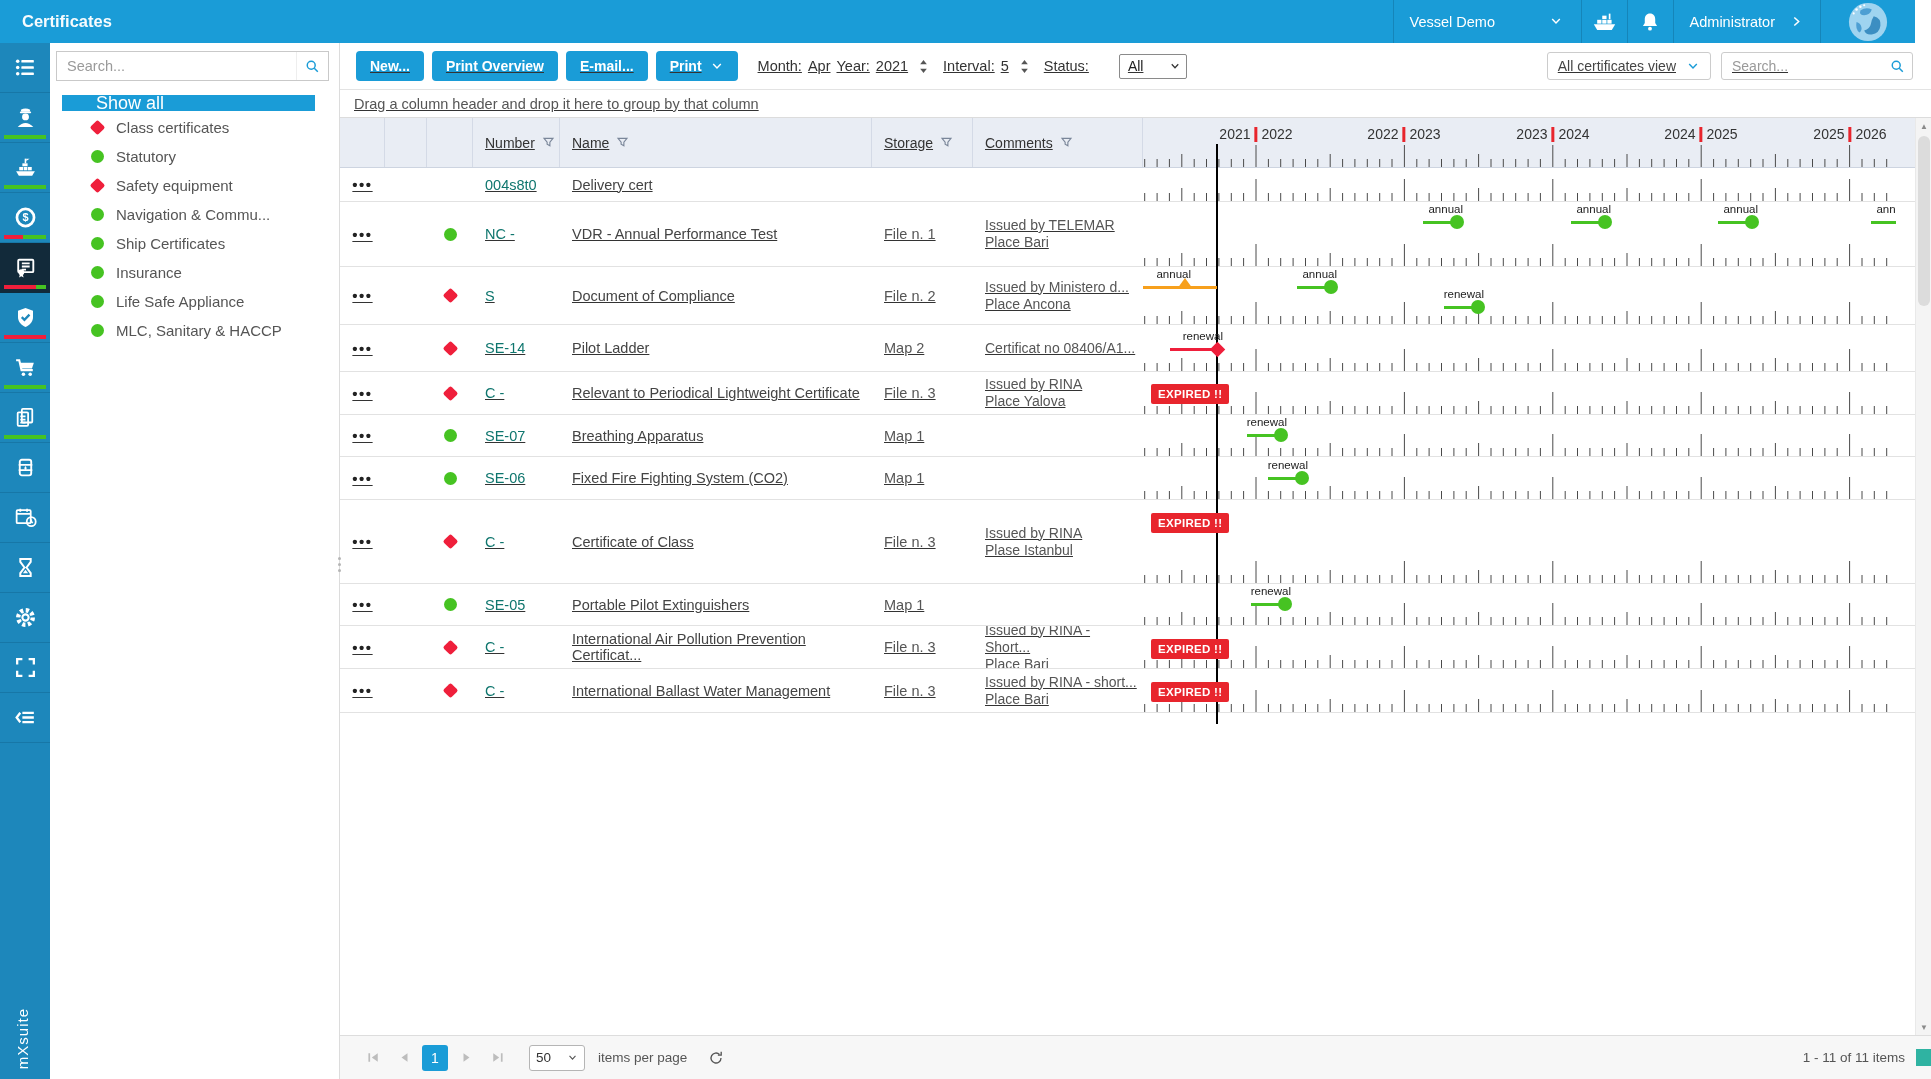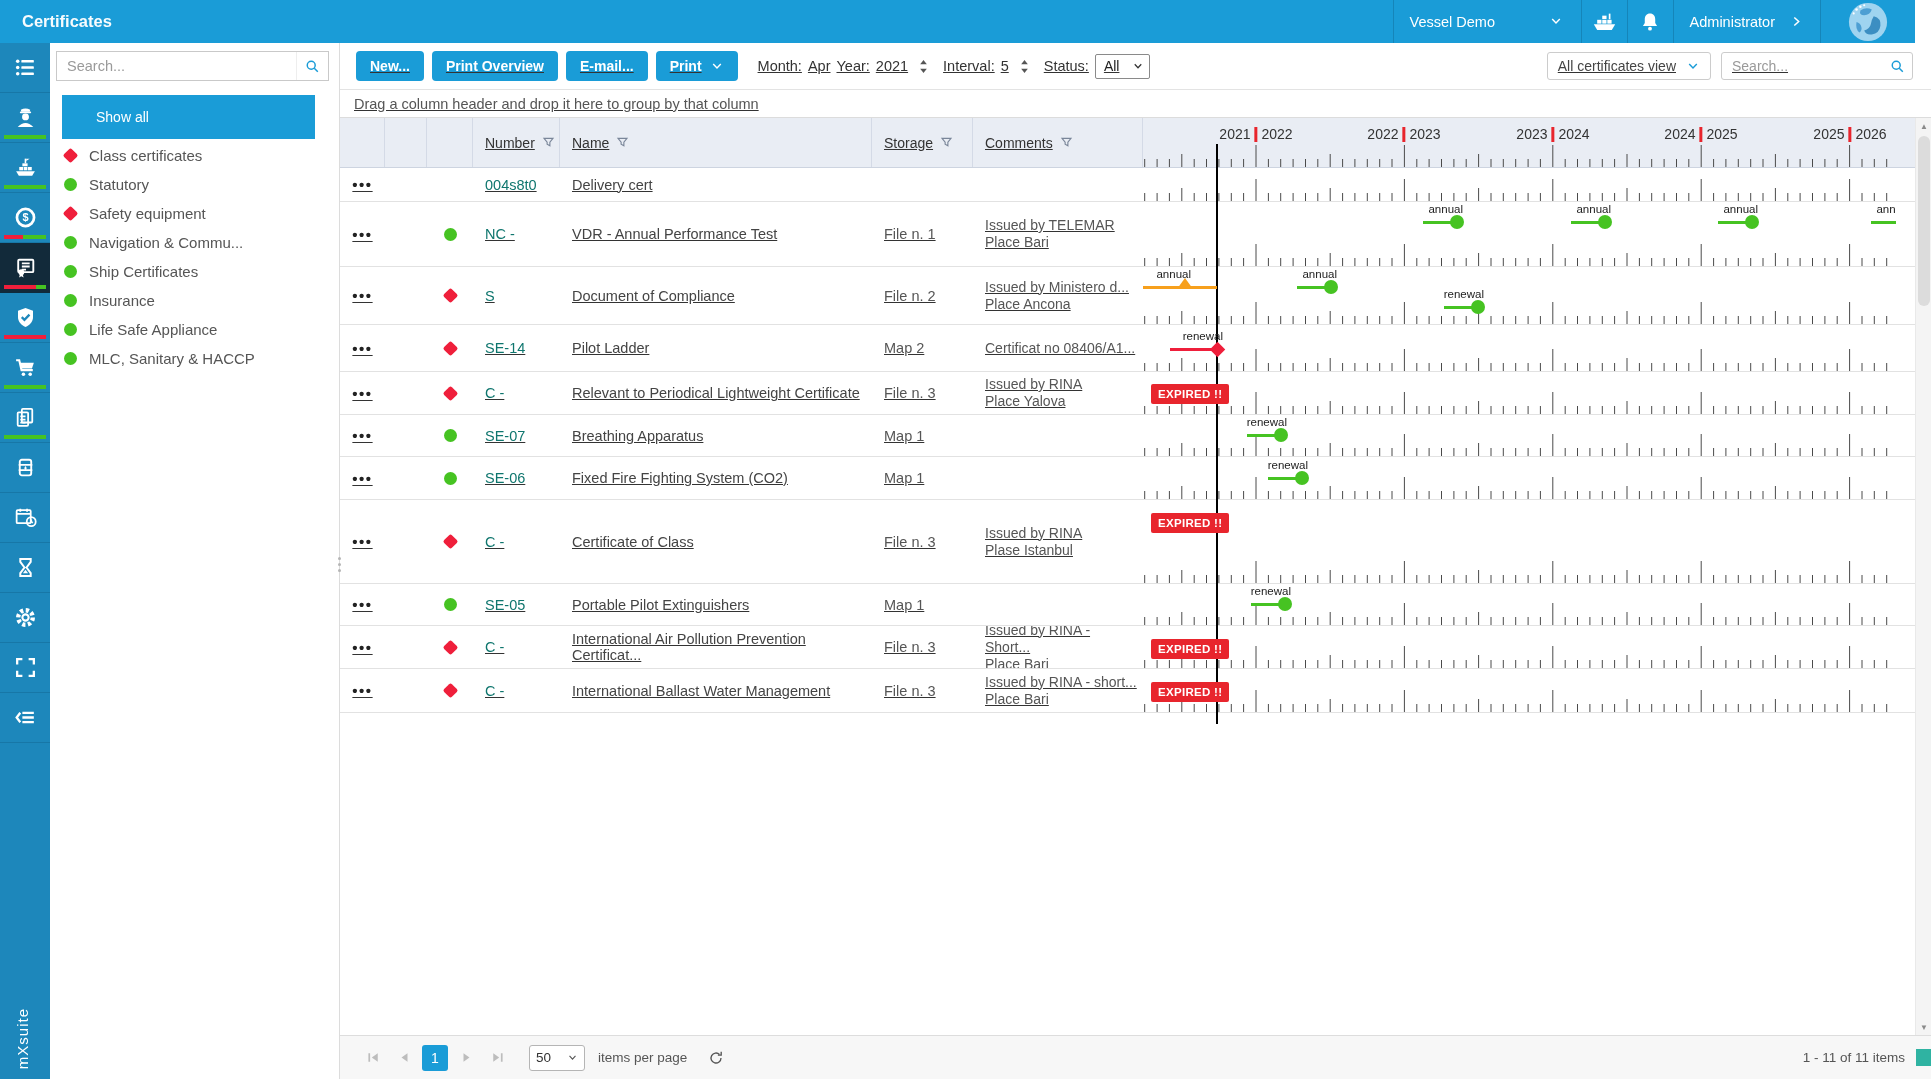--- a/index.html
+++ b/index.html
@@ -26,39 +26,39 @@
   .rail-under i { display:block; height:100%; }
   .brand-vert { position:absolute; left:0; bottom:10px; width:50px; text-align:center; writing-mode:vertical-rl; transform:rotate(180deg); color:#fff; font-size:15px; letter-spacing:1px; margin-left:14px; }
 
   
   .sidepanel { position:absolute; left:50px; top:43px; bottom:0; width:290px; background:#fff; border-right:1px solid #dcdcdc; z-index:8; }
   .sp-search { margin:8px 10px 0 6px; height:30px; border:1px solid #c9c9c9; display:flex; align-items:center; background:#fff; }
   .sp-search input { flex:1; border:none; outline:none; padding:0 10px; font-size:14.5px; color:#444; font-family:inherit; }
   .sp-search input::placeholder { color:#9a9a9a; }
   .sp-search .mag { width:32px; height:100%; display:flex; align-items:center; justify-content:center; color:var(--brand); cursor:pointer; border-left:1px solid #eee; }
   .mag svg { width:17px; height:17px; }
-  .show-all { margin:14px 24px 0 12px; height:44px; background:var(--brand); color:#fff; display:flex; align-items:center; padding-left:34px; font-size:14px; cursor:pointer; }
-  .sp-list { margin-top:2px; }
+  .show-all { margin:14px 24px 0 12px; height:16px; background:var(--brand); color:#fff; display:flex; align-items:center; padding-left:34px; font-size:18px; cursor:pointer; }
+  .sp-list { margin-top:2px;padding-left:27px; }
   .sp-item { height:29px; display:flex; align-items:center; padding-left:14px; gap:12px; font-size:15px; color:#555; cursor:pointer; }
   .bullet { flex:0 0 auto; }
   .bullet.circle { width:13px; height:13px; border-radius:50%; background:var(--green); }
   .bullet.diamond { width:11px; height:11px; background:var(--red); transform:rotate(45deg); border-radius:2px; margin:0 1px; }
   .splitter { position:absolute; right:-3px; top:508px; width:5px; height:26px; display:flex; flex-direction:column; align-items:center; justify-content:center; gap:3px; }
   .splitter i { width:3px; height:3px; background:#b5b5b5; border-radius:50%; }
 
   
   .main { position:absolute; left:340px; top:43px; right:0; bottom:0; background:#fff;text-decoration:underline; }
 
   .toolbar { height:47px; display:flex; align-items:center; padding-left:16px; border-bottom:1px solid #e3e3e3; }
   .btn { background:var(--brand); border:none; color:#fff; font-family:inherit; font-size:14px; font-weight:600; height:30px; padding:0 14px; border-radius:4px; margin-right:8px; cursor:pointer; display:flex; align-items:center; gap:8px; }
   .btn svg { width:14px; height:14px; }
   .tb-controls { display:flex; align-items:center; gap:6px; margin-left:12px; font-size:14.5px; color:#333; }
   .spin { display:flex; color:#555; margin:0 8px 0 4px; }
   .spin svg { width:11px; height:17px; }
-  .status-select { width:55px; height:25px; border:1px solid #8a8a8a; border-radius:2px; background:#fff; display:flex; align-items:center; justify-content:space-between; padding:0 5px 0 8px; font-size:14px; color:#222; cursor:pointer; }
+  .status-select { width:68px; height:25px; border:1px solid #8a8a8a; border-radius:2px; background:#fff; display:flex; align-items:center; justify-content:space-between; padding:0 5px 0 8px; font-size:14px; color:#222; cursor:pointer;margin-left:24px; }
   .status-select svg { width:12px; height:12px; color:#333; }
   .toolbar-right { margin-left:auto; display:flex; align-items:center; gap:10px; margin-right:18px; }
   .view-select { height:28px; border:1px solid #ccc; border-radius:3px; display:flex; align-items:center; gap:10px; padding:0 10px; font-size:14px; color:#444; cursor:pointer; background:#fff; }
   .view-select svg { width:14px; height:14px; color:var(--brand); }
   .tr-search { height:28px; width:192px; border:1px solid #ccc; border-radius:3px; display:flex; align-items:center; background:#fff; }
   .tr-search input { flex:1; min-width:0; border:none; outline:none; padding:0 10px; font-size:14px; color:#444; font-family:inherit; }
   .tr-search input::placeholder { color:#9a9a9a; }
   .tr-search .mag { width:30px; height:100%; display:flex; align-items:center; justify-content:center; color:var(--brand); cursor:pointer; }
 
   .draghint { height:28px; display:flex; align-items:center; padding-left:14px; font-size:14.5px; color:#555; border-bottom:1px solid #dcdcdc; background:#fff; }

